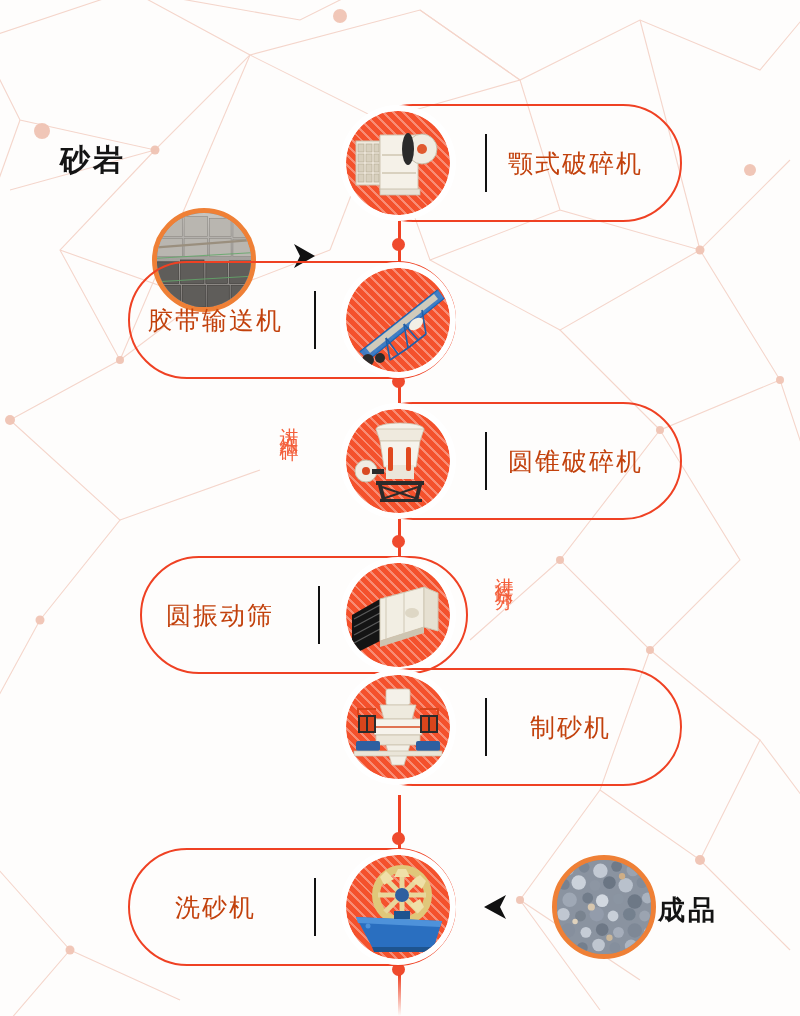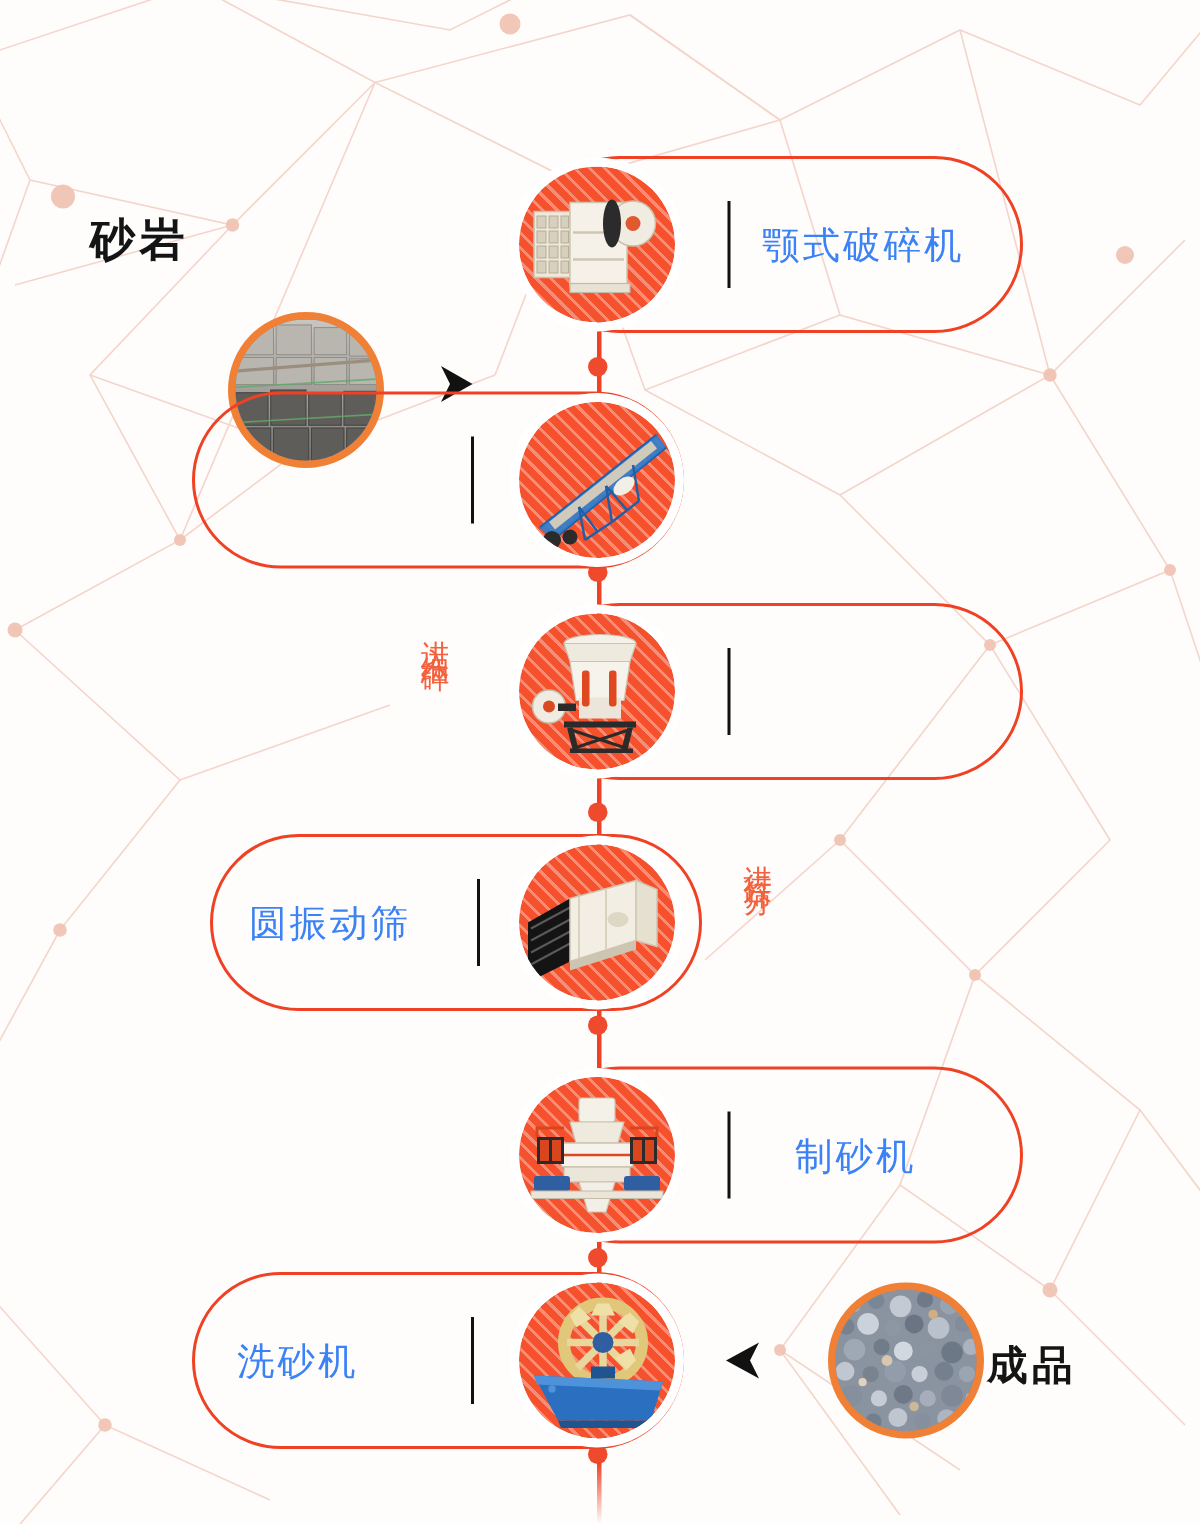--- a/index.html
+++ b/index.html
@@ -23,21 +23,21 @@
     background:#ef4a2d;left:392px;}
 
   
   .row{position:absolute;left:0;width:800px;height:130px;}
 
   
   .pill{position:absolute;box-sizing:border-box;height:118px;
     border:2.5px solid #ef4123;border-radius:60px;background:transparent;}
 
   
-  .pill-label{position:absolute;font-size:25px;color:#3b82f6;
+  .pill-label{position:absolute;font-size:25px;color:#c2410c;
     letter-spacing:2px;white-space:nowrap;line-height:1;}
   .divider{position:absolute;width:2px;background:#111;}
 
   
   .medallion{position:absolute;width:104px;height:104px;border-radius:50%;
     overflow:hidden;box-shadow:0 0 0 6px #ffffff;}
   .medallion .hatch{position:absolute;inset:0;border-radius:50%;
     background:
       repeating-linear-gradient(45deg,
         rgba(255,255,255,.34) 0px, rgba(255,255,255,.34) 2px,
@@ -215,20 +215,21 @@
           <ellipse cx="62" cy="38" rx="6" ry="16" fill="#2b2b2b"></ellipse>
           <rect x="34" y="78" width="40" height="6" fill="#e8e2d5" stroke="#c4bba7" stroke-width="0.8"></rect>
         </g>
       </svg>
     </div>
   </div>
 
   <div class="row" style="top:261px;">
     <div class="pill" style="left:128px;top:0px;width:328px;"></div>
     <div class="divider" style="left:314px;top:30px;height:58px;"></div>
+    <div class="pill-label" style="left:148px;top:47px;">胶带输送机</div>
 
     <div class="medallion" style="left:346px;top:7px;">
       <div class="hatch"></div>
       <svg class="art" viewBox="0 0 104 104" xmlns="http://www.w3.org/2000/svg">
         <g stroke="#1f5fa8" stroke-width="2" fill="none">
           <path d="M14 84 L92 22"></path>
           <path d="M22 92 L98 30"></path>
         </g>
         <path d="M14 84 L92 22 L98 30 L22 92 Z" fill="#2f7fd0" opacity="0.9"></path>
         <path d="M20 80 L88 26 L92 31 L24 85 Z" fill="#cfcabb"></path>
@@ -246,20 +247,21 @@
         <ellipse cx="70" cy="56" rx="8" ry="5" fill="#f2efe6" transform="rotate(-38 70 56)"></ellipse>
       </svg>
     </div>
   </div>
 
   <div class="vlabel" style="left:277px;top:412px;">进入细碎</div>
 
   <div class="row" style="top:402px;">
     <div class="pill" style="left:354px;top:0px;width:328px;"></div>
     <div class="divider" style="left:485px;top:30px;height:58px;"></div>
+    <div class="pill-label" style="left:508px;top:47px;">圆锥破碎机</div>
 
     <div class="medallion" style="left:346px;top:7px;">
       <div class="hatch"></div>
       <svg class="art" viewBox="0 0 104 104" xmlns="http://www.w3.org/2000/svg">
         <g>
           <ellipse cx="54" cy="20" rx="24" ry="6" fill="#f4f1e9" stroke="#cdc4b0" stroke-width="0.8"></ellipse>
           <path d="M30 20 L78 20 L74 32 L34 32 Z" fill="#efeade" stroke="#cdc4b0" stroke-width="0.8"></path>
           <path d="M34 32 L74 32 L70 58 L38 58 Z" fill="#f6f3ec" stroke="#cdc4b0" stroke-width="0.8"></path>
           <rect x="40" y="56" width="28" height="14" fill="#ebe6d9" stroke="#c7be aa" stroke-width="0.8"></rect>
           <g fill="#e0491f">
@@ -302,21 +304,21 @@
           <path d="M78 24 L92 30 L92 68 L78 64 Z" fill="#e6e0d1" stroke="#cfc7b3" stroke-width="1"></path>
           <ellipse cx="66" cy="50" rx="7" ry="5" fill="#ded7c5"></ellipse>
           <path d="M34 78 L78 64 L78 70 L34 84 Z" fill="#cdc5b2"></path>
         </g>
       </svg>
     </div>
   </div>
 
   <div class="vlabel" style="left:492px;top:562px;">进行筛分</div>
 
-  <div class="row" style="top:711px;">
+  <div class="row" style="top:668px;">
     <div class="pill" style="left:354px;top:0px;width:328px;"></div>
     <div class="divider" style="left:485px;top:30px;height:58px;"></div>
     <div class="pill-label" style="left:530px;top:47px;">制砂机</div>
 
     <div class="medallion" style="left:346px;top:7px;">
       <div class="hatch"></div>
       <svg class="art" viewBox="0 0 104 104" xmlns="http://www.w3.org/2000/svg">
         <g>
           <rect x="40" y="14" width="24" height="16" rx="2" fill="#f4f1e9" stroke="#cdc4b0" stroke-width="0.8"></rect>
           <path d="M34 30 L70 30 L66 44 L38 44 Z" fill="#eeeade" stroke="#cdc4b0" stroke-width="0.8"></path>
@@ -340,21 +342,21 @@
           <rect x="70" y="66" width="24" height="10" rx="2" fill="#2f5fa0"></rect>
           <rect x="8" y="76" width="88" height="5" fill="#eae5d8" stroke="#c6bda8" stroke-width="0.7"></rect>
         </g>
       </svg>
     </div>
   </div>
 
   <div class="row" style="top:848px;">
     <div class="pill" style="left:128px;top:0px;width:328px;"></div>
     <div class="divider" style="left:314px;top:30px;height:58px;"></div>
-    <div class="pill-label" style="left:158px;top:47px;">洗砂机</div>
+    <div class="pill-label" style="left:175px;top:47px;">洗砂机</div>
 
     <div class="medallion" style="left:346px;top:7px;">
       <div class="hatch"></div>
       <svg class="art" viewBox="0 0 104 104" xmlns="http://www.w3.org/2000/svg">
         <g>
           <circle cx="56" cy="40" r="26" fill="none" stroke="#e0c77a" stroke-width="8"></circle>
           <g stroke="#e8d79c" stroke-width="5" fill="none">
             <path d="M56 40 L56 16"></path>
               <path d="M56 40 L73 23"></path>
               <path d="M56 40 L80 40"></path>

